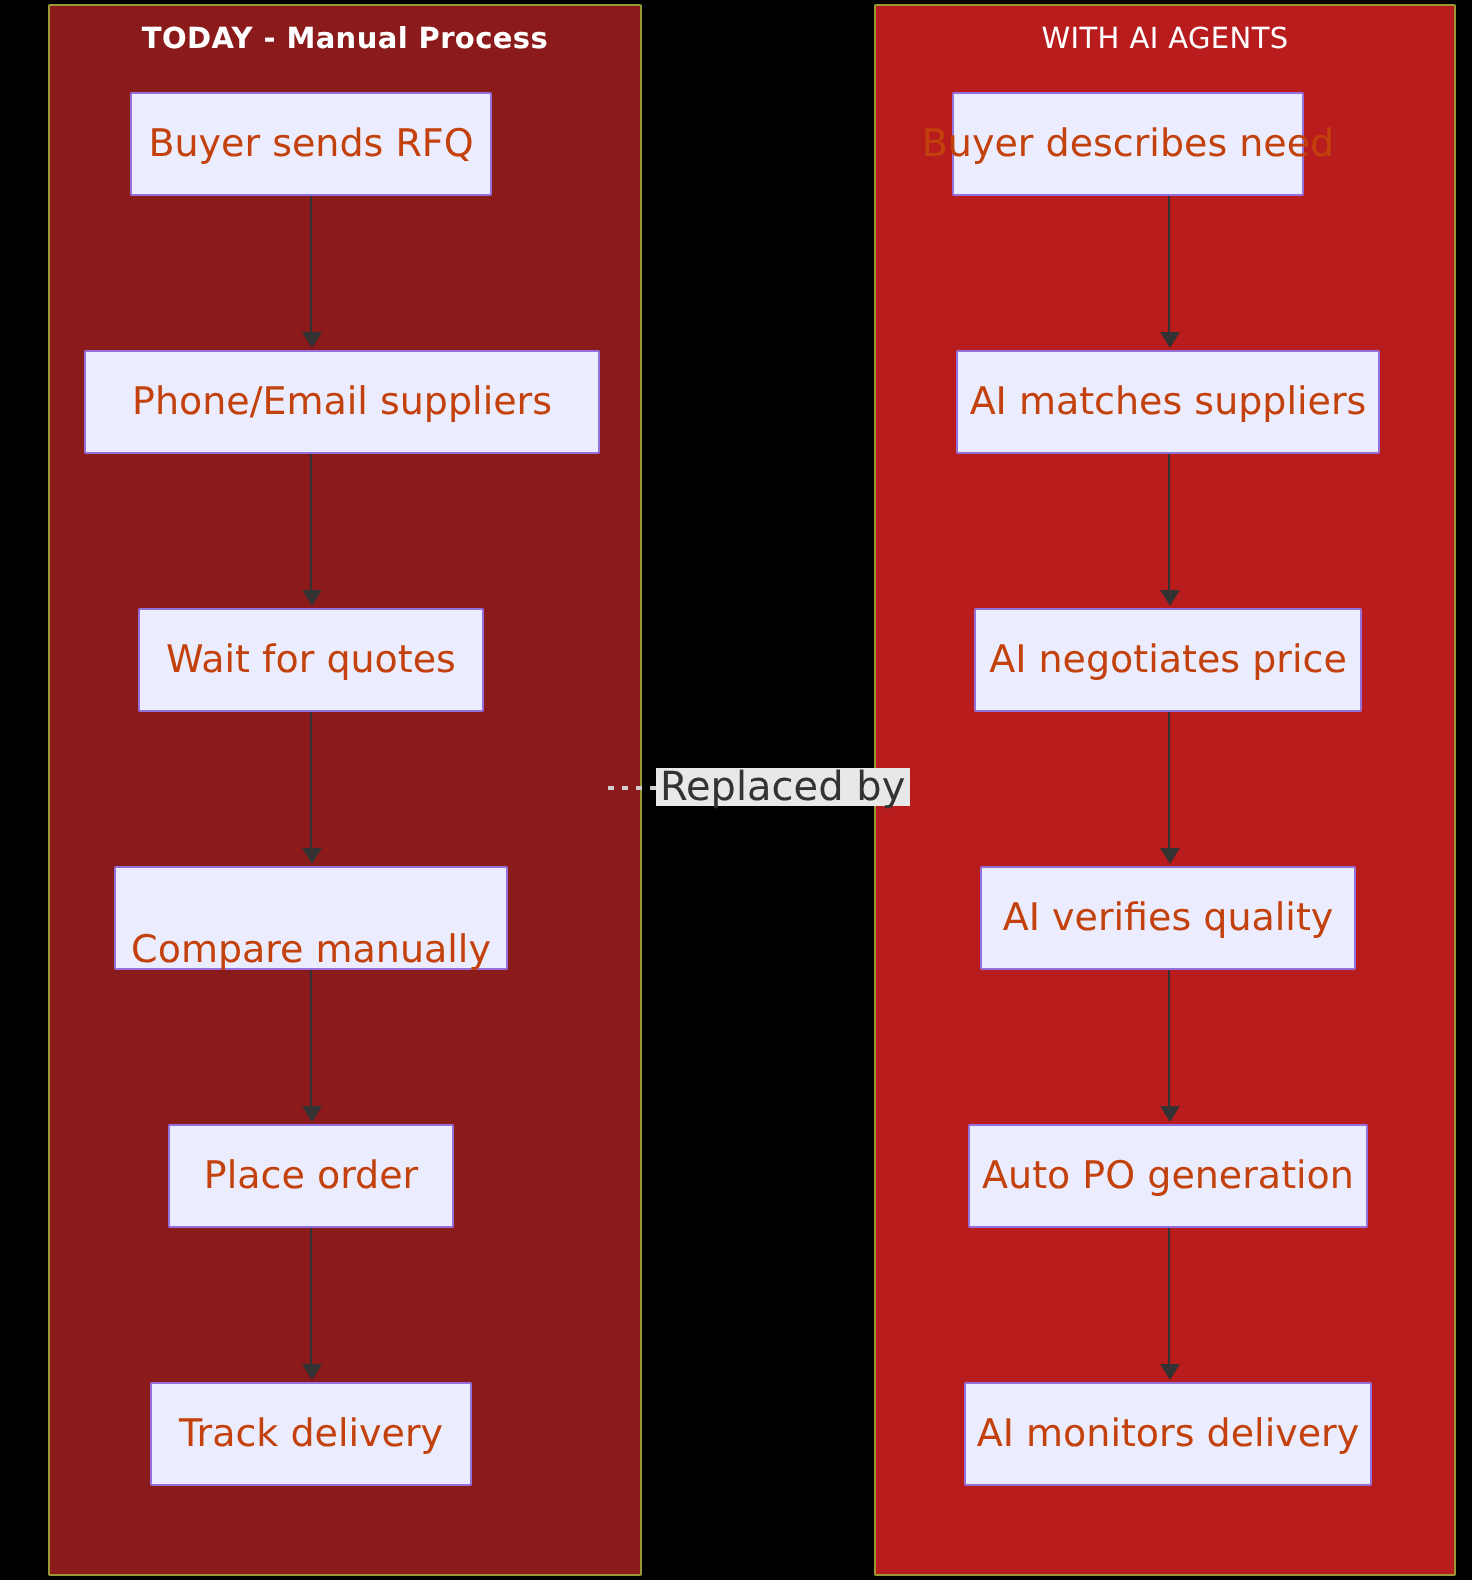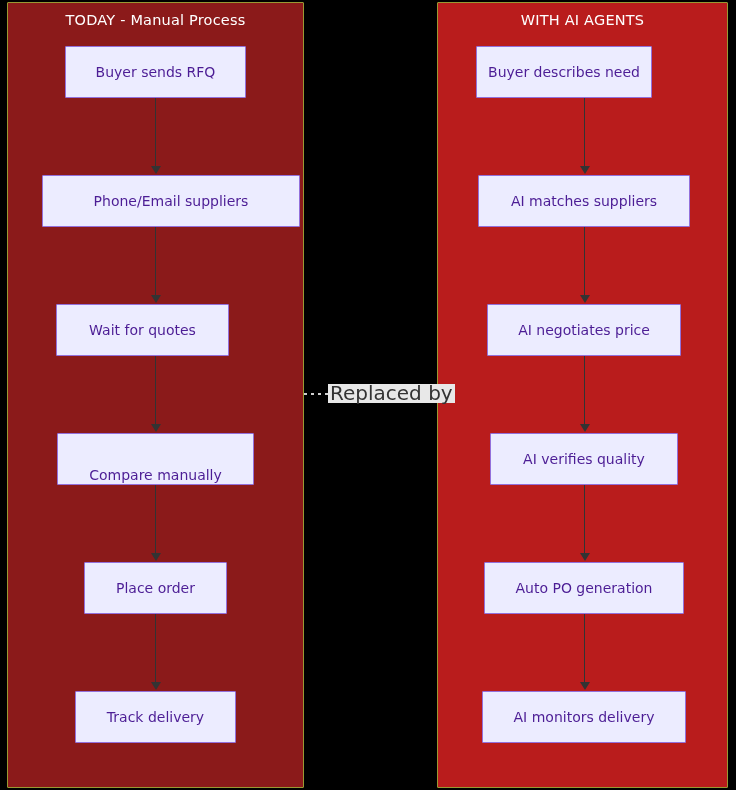--- a/index.html
+++ b/index.html
@@ -23,25 +23,26 @@
   }
 
   
   .panel {
     position: absolute;
     box-sizing: border-box;
     border: 1px solid #999933;
     border-radius: 1px;
   }
   .panel-left {
-    left: 7px;
+    left: 24px;
     top: 2px;
     width: 297px;
     height: 786px;
     background: #8B1A1A;
+    font-weight: bold;
   }
   .panel-right {
     left: 437px;
     top: 2px;
     width: 291px;
     height: 786px;
     background: #b91c1c;
   }
 
   .panel-title {
@@ -60,22 +61,22 @@
   
   .node {
     position: absolute;
     box-sizing: border-box;
     background: #ECECFF;
     border: 1px solid #9370DB;
     border-radius: 1px;
     display: flex;
     align-items: center;
     justify-content: center;
-    color: #4c1d95;
-    font-size: 14px;
+    color: #c2410c;
+    font-size: 19px;
     line-height: 17px;
     white-space: nowrap;
     padding: 0 16px;
   }
 
   
   .edge {
     position: absolute;
     width: 1.4px;
     background: #333333;
@@ -133,21 +134,21 @@
   </div>
 
   <div class="node" style="left:65px; top:46px; width:181px; height:52px;">
     <span>Buyer sends RFQ</span>
   </div>
 
   <div class="node" style="left:42px; top:175px; width:258px; height:52px;">
     <span>Phone/Email suppliers</span>
   </div>
 
-  <div class="node" style="left:56px; top:304px; width:173px; height:52px;">
+  <div class="node" style="left:69px; top:304px; width:173px; height:52px;">
     <span>Wait for quotes</span>
   </div>
 
   <div class="node" style="left:57px; top:433px; width:197px; height:52px;align-items:flex-end;">
     <span>Compare manually</span>
   </div>
 
   <div class="node" style="left:84px; top:562px; width:143px; height:52px;">
     <span>Place order</span>
   </div>

